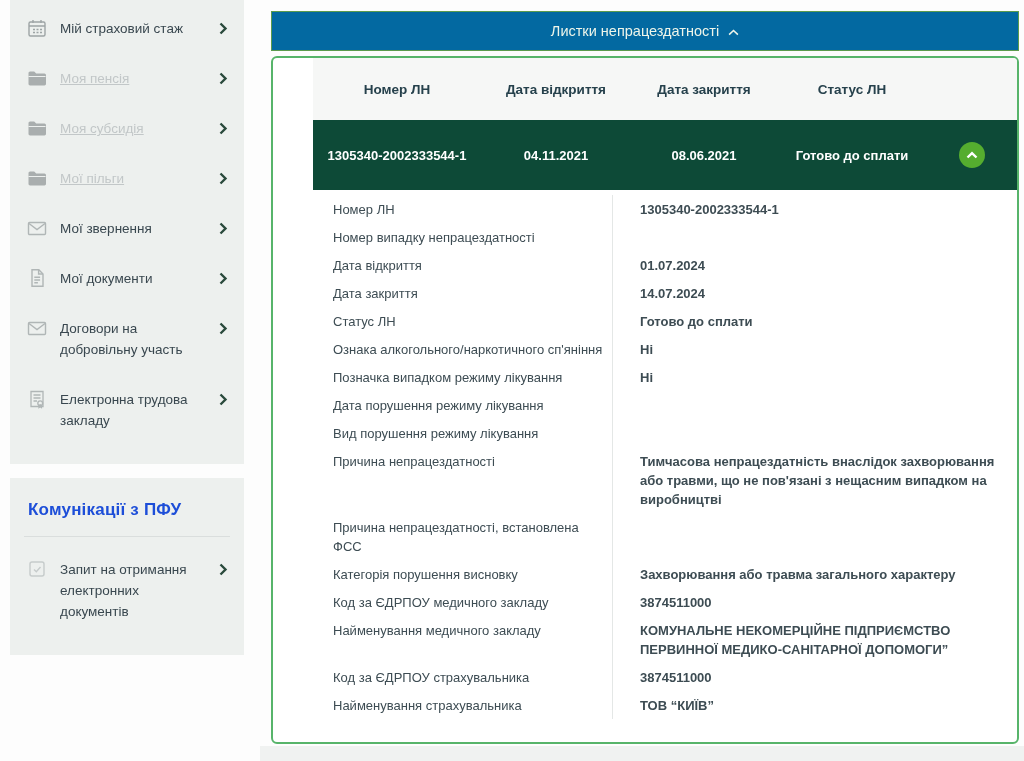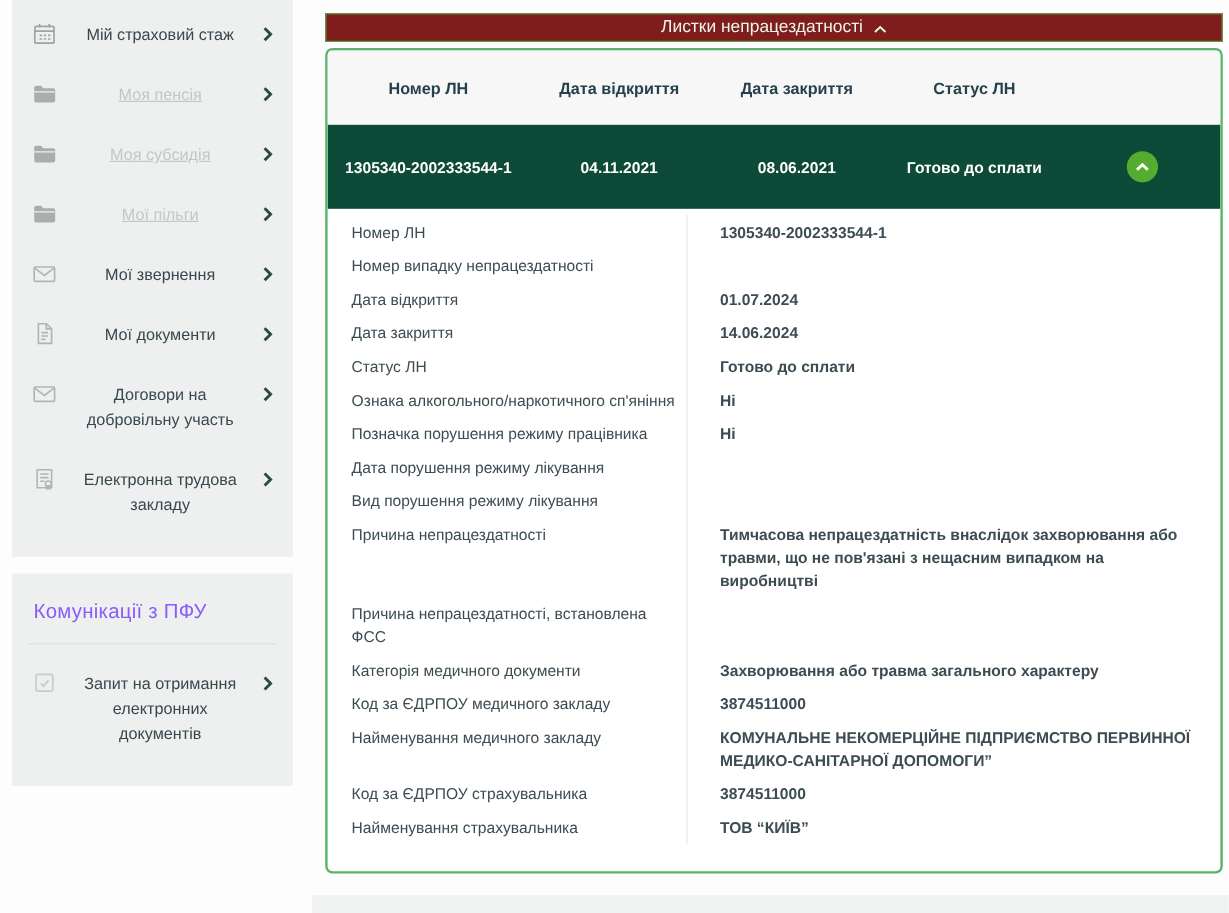--- a/index.html
+++ b/index.html
@@ -11,47 +11,47 @@
     color:#3a4a52;
     overflow:hidden;
   }
 
   
   .sidebar { position:absolute; left:10px; top:0; width:234px; }
   .side-card { background:#edf0ee; padding:18px 16px 4px 16px; }
   .side-card + .side-card { margin-top:14px; }
   .sitem {
     display:flex; align-items:flex-start; gap:12px;
-    margin-bottom:29px; cursor:pointer; min-height:20px;text-align:center;
+    margin-bottom:29px; cursor:pointer; min-height:20px;
   }
   .sicon { flex:0 0 22px; height:22px; margin-top:-1px; }
   .sicon svg { width:22px; height:22px; display:block; }
   .slabel { flex:1; font-size:13.5px; line-height:21px; color:#39474f; }
   .sitem.disabled .slabel { color:#c2c7c8;text-decoration:underline; }
   .sarrow { flex:0 0 9px; margin-top:4px; }
   .sarrow svg { width:9px; height:13px; display:block; }
   .side-heading {
-    font-size:17px; font-weight:normal; color:#8b5cf6;
+    font-size:17px; font-weight:bold; color:#1d4ed8;
     padding:4px 0 16px 2px; letter-spacing:.2px;
   }
   .side-divider { border-top:1px solid #dadedd; margin:0 -2px 22px -2px; }
 
   
   .main { position:absolute; left:271px; top:11px; width:748px; }
   .green-bar {
-    height:24px; background:#7f1d1d; border:1px solid #5c9b4d;
+    height:40px; background:#0369a1; border:1px solid #5c9b4d;
     display:flex; align-items:center; justify-content:center; gap:9px;
     color:#eef5ea; font-size:14.5px; cursor:pointer;
   }
   .green-bar svg { width:11px; height:7px; display:block; margin-top:2px; }
 
   .panel {
     margin-top:5px; background:#ffffff;
     border:2px solid #57b46a; border-radius:6px;
-    height:688px; overflow:hidden;
+    height:688px; overflow:hidden;padding-left:40px;
   }
   .tgrid { display:grid; grid-template-columns:168px 150px 146px 150px 1fr; align-items:center; }
   .thead {
     background:#f6f7f6; height:62px;
     font-weight:bold; font-size:13.5px; color:#26414c;
   }
   .thead .tcell { text-align:center; }
   .sel-row {
     background:#0d4a37; height:70px; color:#ffffff;
     font-weight:bold; font-size:13px; cursor:pointer;
@@ -284,52 +284,52 @@
         </div>
       <div class="drow">
           <div class="dlabel">Номер випадку непрацездатності</div>
         </div>
       <div class="drow">
           <div class="dlabel">Дата відкриття</div>
           <div class="dvalue">01.07.2024</div>
         </div>
       <div class="drow">
           <div class="dlabel">Дата закриття</div>
-          <div class="dvalue">14.06.2024</div>
+          <div class="dvalue">14.07.2024</div>
         </div>
       <div class="drow">
           <div class="dlabel">Статус ЛН</div>
           <div class="dvalue">Готово до сплати</div>
         </div>
       <div class="drow">
           <div class="dlabel">Ознака алкогольного/наркотичного сп'яніння</div>
           <div class="dvalue">Ні</div>
         </div>
       <div class="drow">
-          <div class="dlabel">Позначка порушення режиму працівника</div>
+          <div class="dlabel">Позначка випадком режиму лікування</div>
           <div class="dvalue">Ні</div>
         </div>
       <div class="drow">
           <div class="dlabel">Дата порушення режиму лікування</div>
           <div class="dvalue"></div>
         </div>
       <div class="drow">
           <div class="dlabel">Вид порушення режиму лікування</div>
           <div class="dvalue"></div>
         </div>
       <div class="drow">
           <div class="dlabel">Причина непрацездатності</div>
           <div class="dvalue">Тимчасова непрацездатність внаслідок захворювання або травми, що не пов'язані з нещасним випадком на виробництві</div>
         </div>
       <div class="drow">
           <div class="dlabel">Причина непрацездатності, встановлена ФСС</div>
           <div class="dvalue"></div>
         </div>
       <div class="drow">
-          <div class="dlabel">Категорія медичного документи</div>
+          <div class="dlabel">Категорія порушення висновку</div>
           <div class="dvalue">Захворювання або травма загального характеру</div>
         </div>
       <div class="drow">
           <div class="dlabel">Код за ЄДРПОУ медичного закладу</div>
           <div class="dvalue">3874511000</div>
         </div>
       <div class="drow">
           <div class="dlabel">Найменування медичного закладу</div>
           <div class="dvalue">КОМУНАЛЬНЕ НЕКОМЕРЦІЙНЕ ПІДПРИЄМСТВО ПЕРВИННОЇ МЕДИКО-САНІТАРНОЇ ДОПОМОГИ”</div>
         </div>

